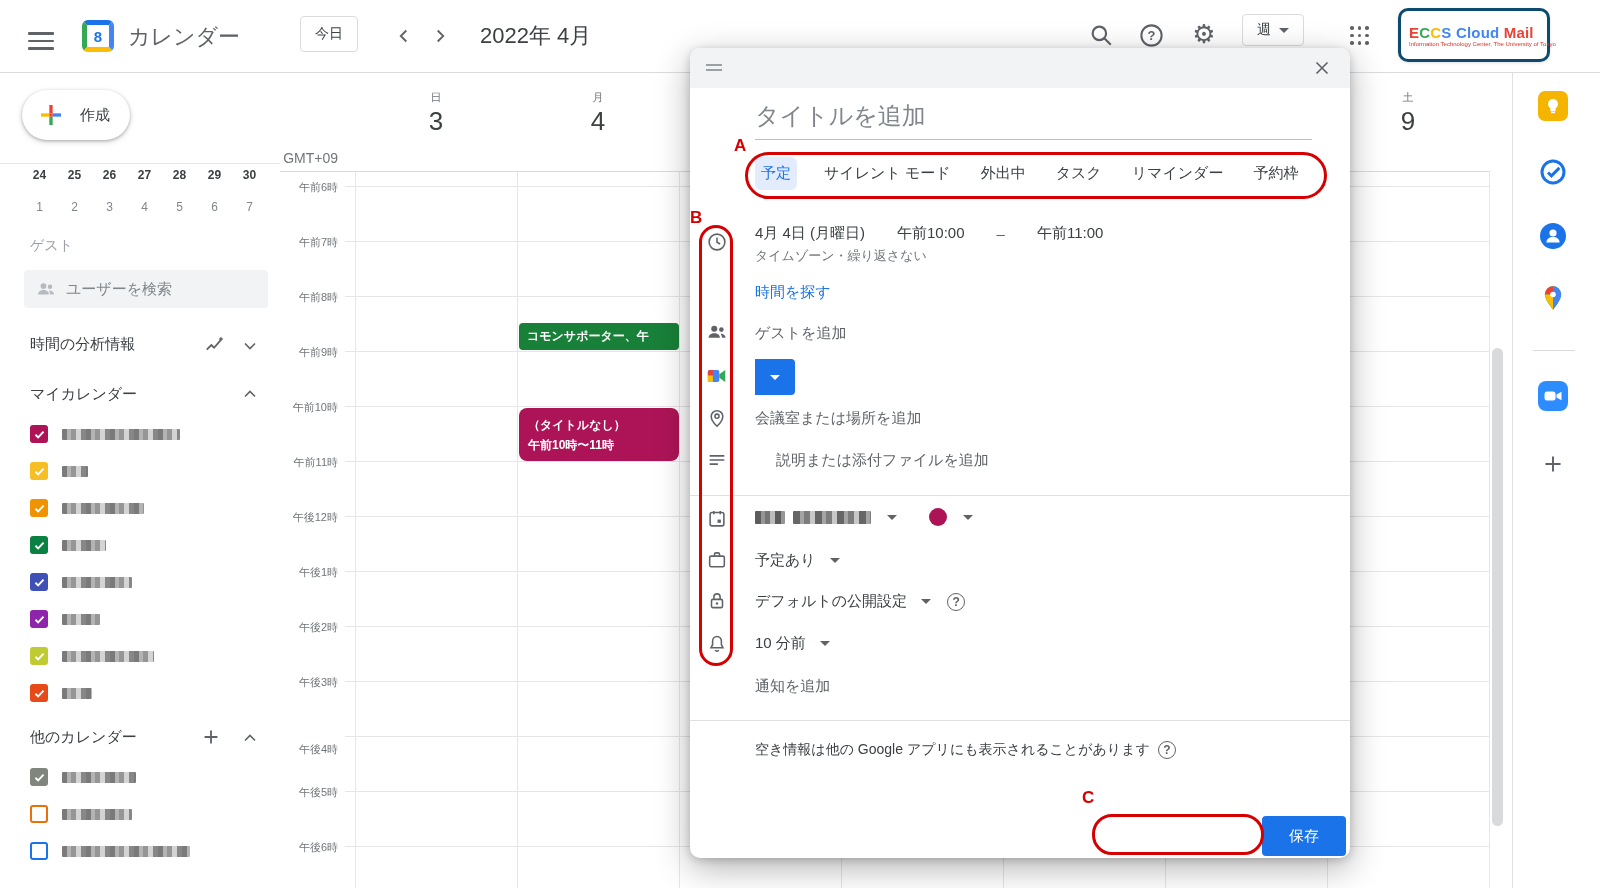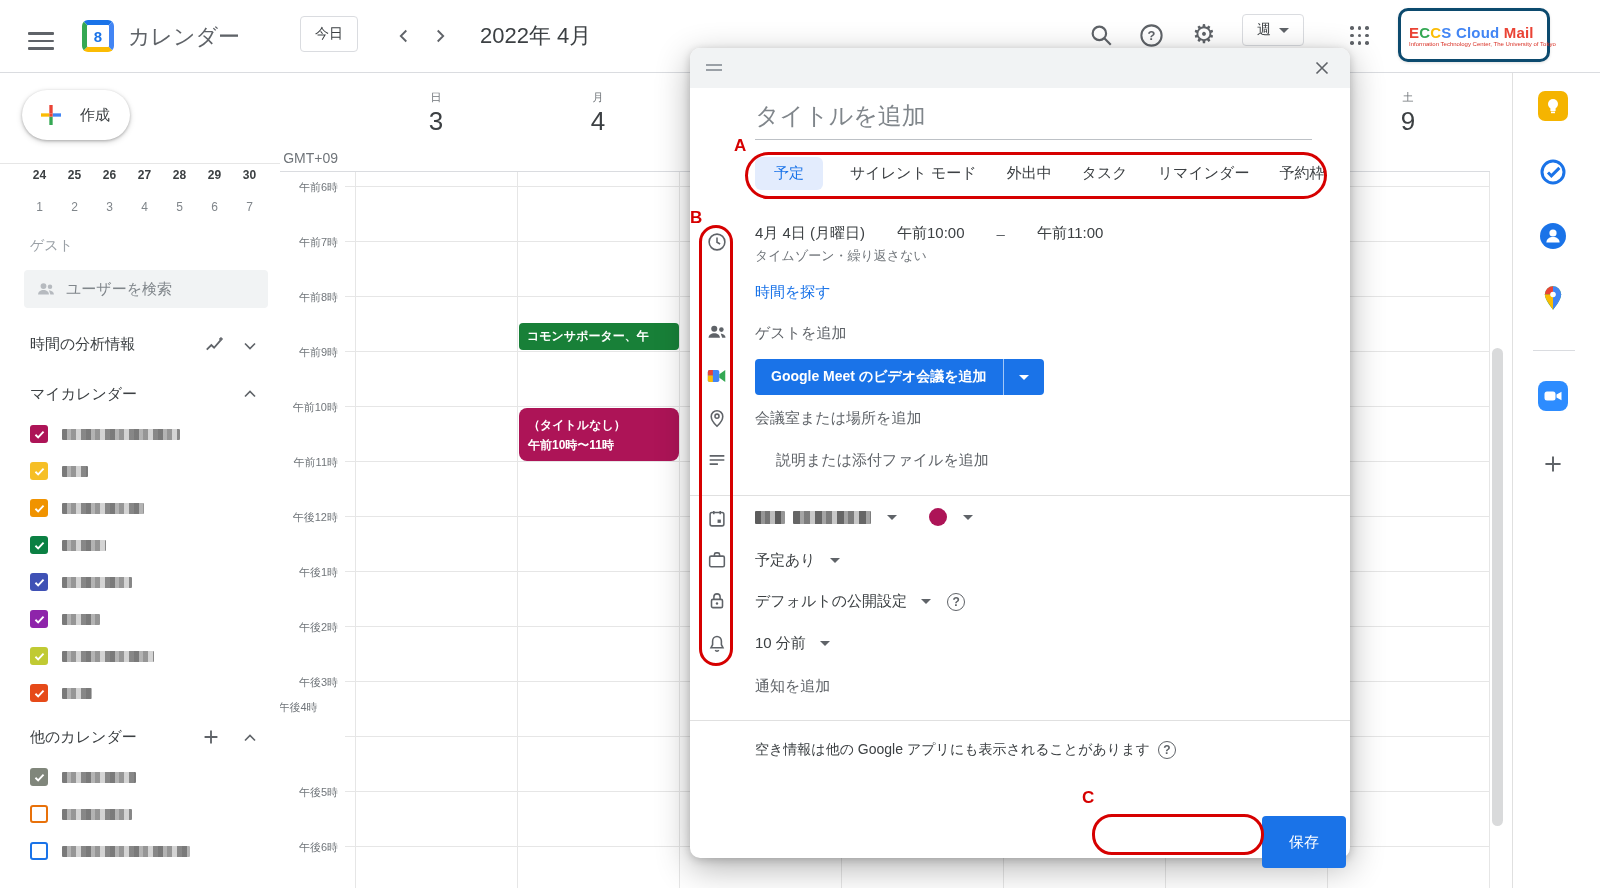--- a/index.html
+++ b/index.html
@@ -54,35 +54,35 @@
   
   #dialog{left:690px;top:48px;width:660px;height:810px;background:#fff;border-radius:10px;z-index:10;
     box-shadow:0 10px 34px rgba(0,0,0,.30),0 2px 8px rgba(0,0,0,.18);}
   #dlg-header{position:absolute;left:0;top:0;width:660px;height:40px;background:#f1f3f4;border-radius:10px 10px 0 0;}
   #dlg-handle span{display:block;width:16px;height:2px;background:#9aa0a6;margin:3px 0;}
   #dlg-title{position:absolute;left:65px;top:52px;font-size:24px;color:#80868b;}
   #dlg-underline{position:absolute;left:65px;top:91px;width:557px;height:1px;background:#bdc1c6;}
   .ann{position:absolute;border:3px solid #d60000;box-sizing:border-box;z-index:11;}
   .ann-label{position:absolute;color:#d60000;font-weight:bold;font-size:17px;z-index:11;}
   #dlg-tabs{position:absolute;left:68px;top:116px;display:flex;align-items:center;gap:30px;font-size:15px;color:#3c4043;white-space:nowrap;}
-  #dlg-tabs .tab.sel{background:#e3ecfd;color:#1a73e8;border-radius:6px;padding:7px 19px;margin:-7px -3px;}
+  #dlg-tabs .tab.sel{background:#e3ecfd;color:#1a73e8;border-radius:6px;padding:7px 6px;margin:-7px -3px;}
   .dico{position:absolute;left:16px;width:22px;height:22px;color:#5f6368;}
   .drow{position:absolute;left:65px;font-size:15px;color:#3c4043;white-space:nowrap;display:flex;align-items:center;gap:6px;}
   .drow.muted{color:#5f6368;}
   .link{color:#1a73e8;}
   .caret{width:0;height:0;border-left:5px solid transparent;border-right:5px solid transparent;border-top:5px solid #5f6368;display:inline-block;margin-left:8px;}
   #meet-btn{position:absolute;left:65px;top:311px;height:36px;display:flex;z-index:1;}
   #meet-main{background:#1a73e8;color:#fff;font-size:14px;font-weight:bold;display:flex;align-items:center;
     padding:0 16px;border-radius:4px 0 0 4px;border-right:1px solid rgba(255,255,255,.6);}
   #meet-drop{background:#1a73e8;width:40px;border-radius:0 4px 4px 0;display:flex;align-items:center;justify-content:center;}
   #meet-drop .caret{border-top-color:#fff;margin:0;}
   .divider{position:absolute;left:0;width:660px;height:1px;background:#e0e0e0;}
   .qmark{width:18px;height:18px;border:1.6px solid #5f6368;border-radius:50%;font-size:12px;color:#5f6368;
     display:inline-flex;align-items:center;justify-content:center;box-sizing:border-box;font-weight:bold;}
-  #save-btn{position:absolute;left:572px;top:768px;width:84px;height:52px;background:#1a73e8;color:#fff;font-size:15px;
+  #save-btn{position:absolute;left:572px;top:768px;width:84px;height:40px;background:#1a73e8;color:#fff;font-size:15px;
     border-radius:4px;display:flex;align-items:center;justify-content:center;}
   #more-opts{position:absolute;left:406px;top:768px;width:164px;height:37px;display:flex;align-items:center;justify-content:center;
     font-size:15px;color:#3c4043;white-space:nowrap;}
 </style>
 </head>
 <body>
 
 <div id="grid-layer" class="abs" style="left:0;top:0;width:1600px;height:888px;z-index:1;">
   <div id="gmt" class="abs">GMT+09</div>
   <div class="abs" style="left:280px;top:171px;width:1210px;height:1px;background:#dadce0;"></div>
@@ -101,21 +101,21 @@
       <div class="hour-label" style="left: 258px; top: 455px;">午前11時</div>
       <div class="hline" style="top: 516px;"></div>
       <div class="hour-label" style="left: 258px; top: 510px;">午後12時</div>
       <div class="hline" style="top: 571px;"></div>
       <div class="hour-label" style="left: 258px; top: 565px;">午後1時</div>
       <div class="hline" style="top: 626px;"></div>
       <div class="hour-label" style="left: 258px; top: 620px;">午後2時</div>
       <div class="hline" style="top: 681px;"></div>
       <div class="hour-label" style="left: 258px; top: 675px;">午後3時</div>
       <div class="hline" style="top: 736px;"></div>
-      <div class="hour-label" style="left: 258px; top: 700px; text-align: center;">午後4時</div>
+      <div class="hour-label" style="left: 258px; top: 742px;">午後4時</div>
       <div class="hline" style="top: 791px;"></div>
       <div class="hour-label" style="left: 258px; top: 785px;">午後5時</div>
       <div class="hline" style="top: 846px;"></div>
       <div class="hour-label" style="left: 258px; top: 840px;">午後6時</div>
       <div class="vline" style="left: 355px;"></div>
       <div class="vline" style="left: 517px;"></div>
       <div class="vline" style="left: 679px;"></div>
       <div class="vline" style="left: 841px;"></div>
       <div class="vline" style="left: 1003px;"></div>
       <div class="vline" style="left: 1165px;"></div>
@@ -508,21 +508,20 @@
     <span>4月 4日 (月曜日)</span>
     <span>午前10:00</span>
     <span style="color:#5f6368;">–</span>
     <span>午前11:00</span>
   </div>
   <div class="drow" style="top:199px;font-size:13px;color:#70757a;">タイムゾーン・繰り返さない</div>
   <div class="drow link" style="top:235px;">時間を探す</div>
   <div class="drow muted" style="top:276px;">ゲストを追加</div>
 
   <div id="meet-btn">
-    <div id="meet-main">Google Meet のビデオ会議を追加</div>
     <div id="meet-drop">
         <span class="caret"></span>
       </div>
   </div>
 
   <div class="drow muted" style="top:361px;">会議室または場所を追加</div>
   <div class="drow muted" style="top:403px;margin-left:21px;">説明または添付ファイルを追加</div>
   <div class="divider" style="top:447px;"></div>
 
   <div class="drow" style="top:460px;gap:8px;">

